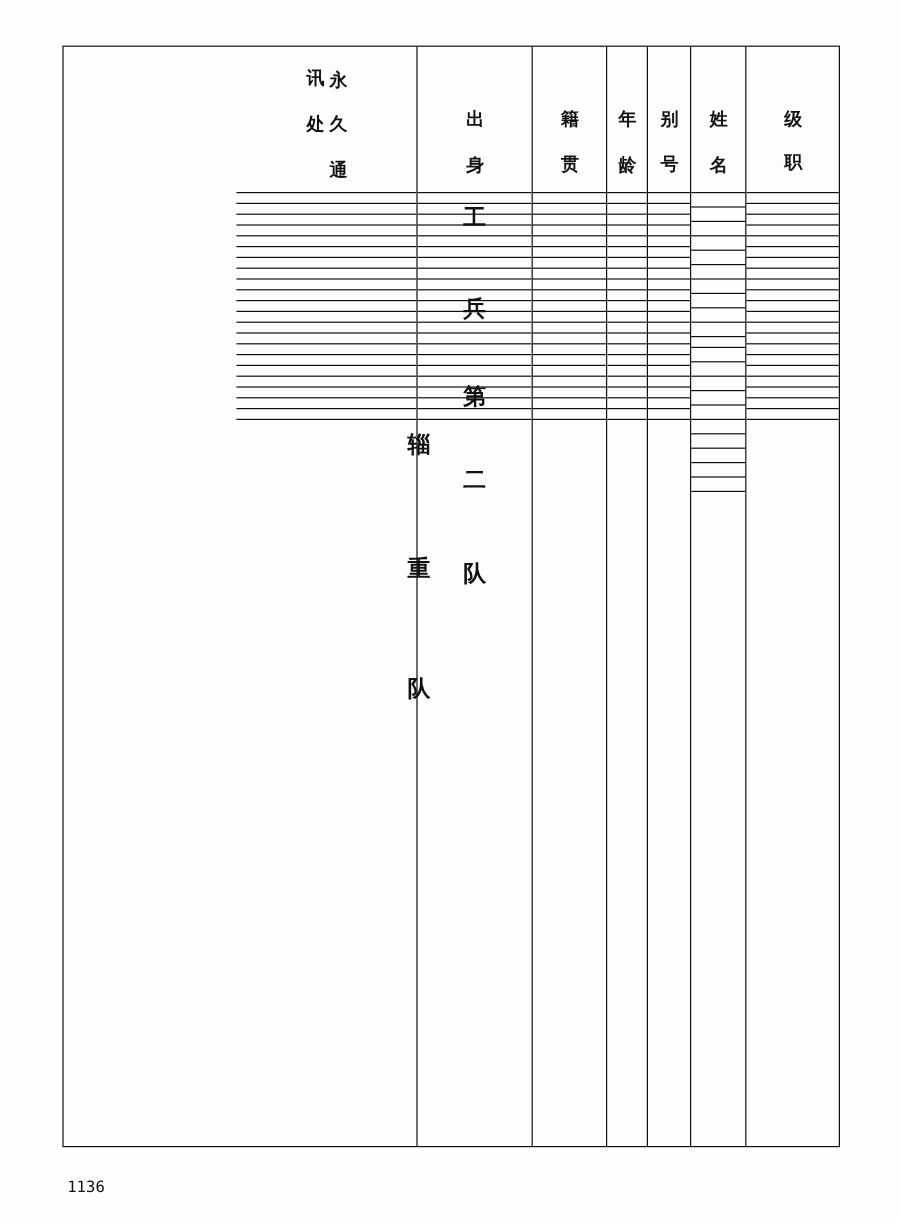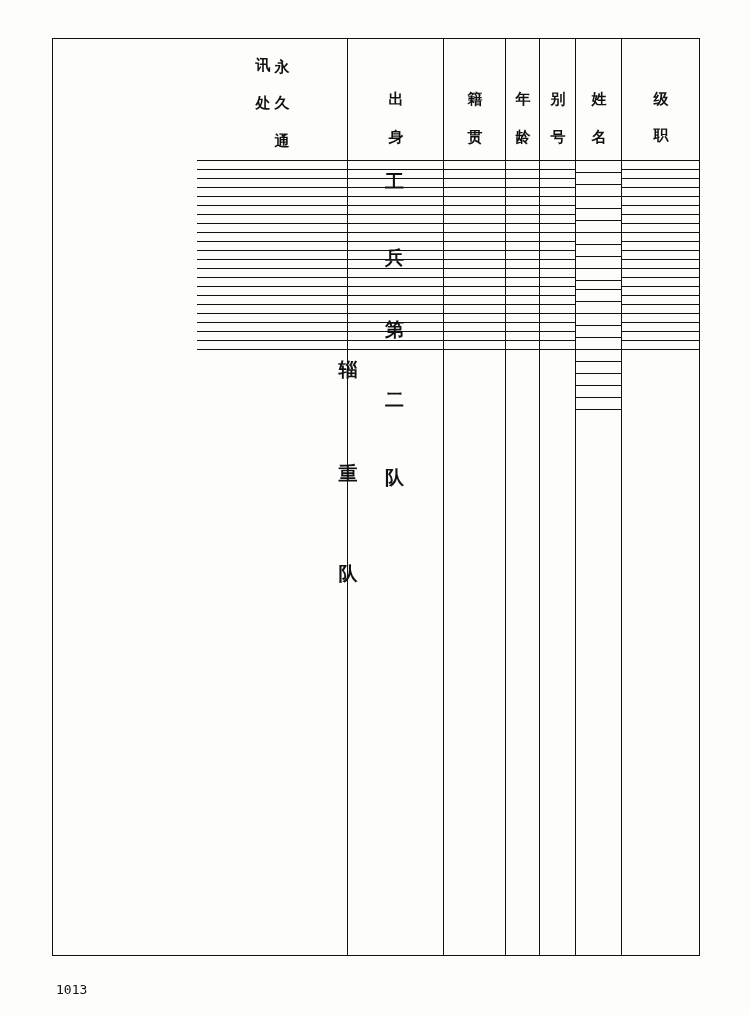--- a/index.html
+++ b/index.html
@@ -298,14 +298,14 @@
         <div class="cell small"></div>
         <div class="cell small"></div>
         <div class="cell small"></div>
       </div>
     </div>
 
   </div>
 
   <div style="position:absolute;left:336px;top:345px;writing-mode:vertical-rl;text-orientation:upright;font-size:19px;font-weight:700;letter-spacing:40px;">辎 重 队</div>
 
-  <div class="pagenum">1013</div>
+  <div class="pagenum">1136</div>
 </div>
 
 </body></html>

